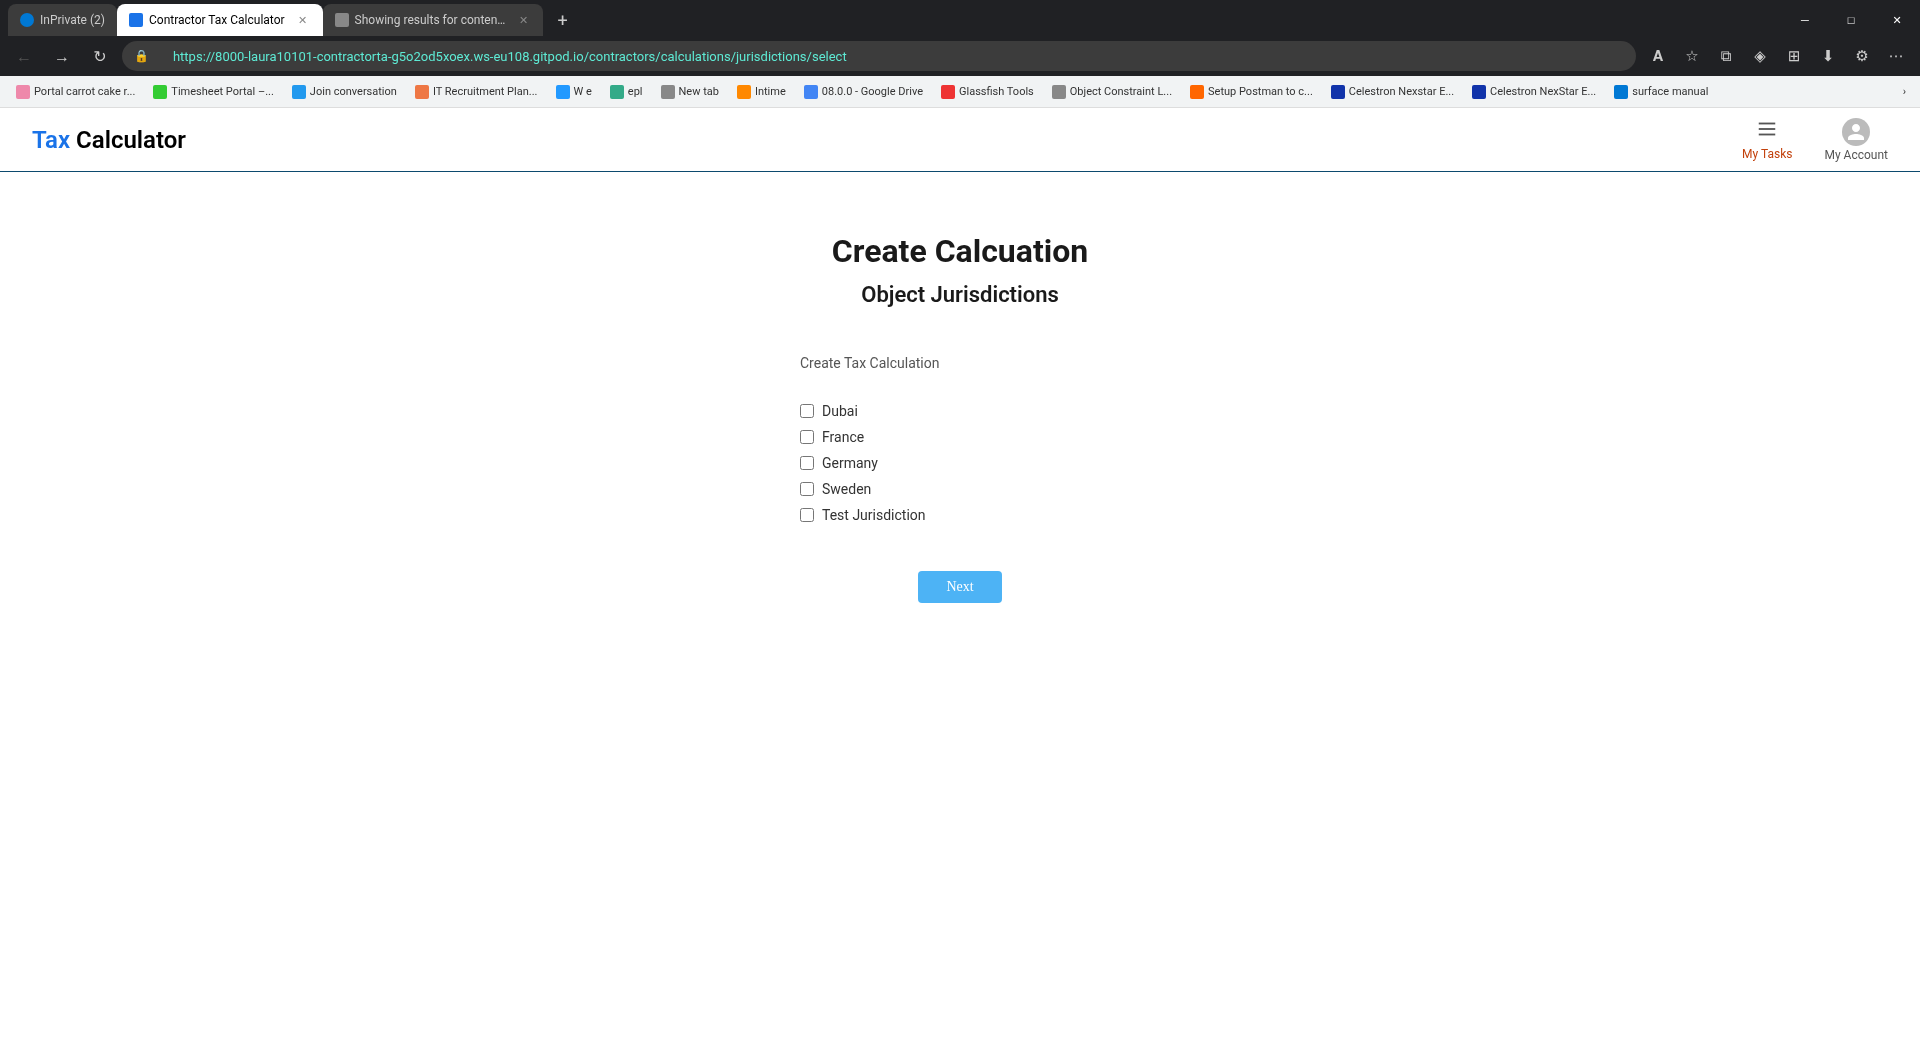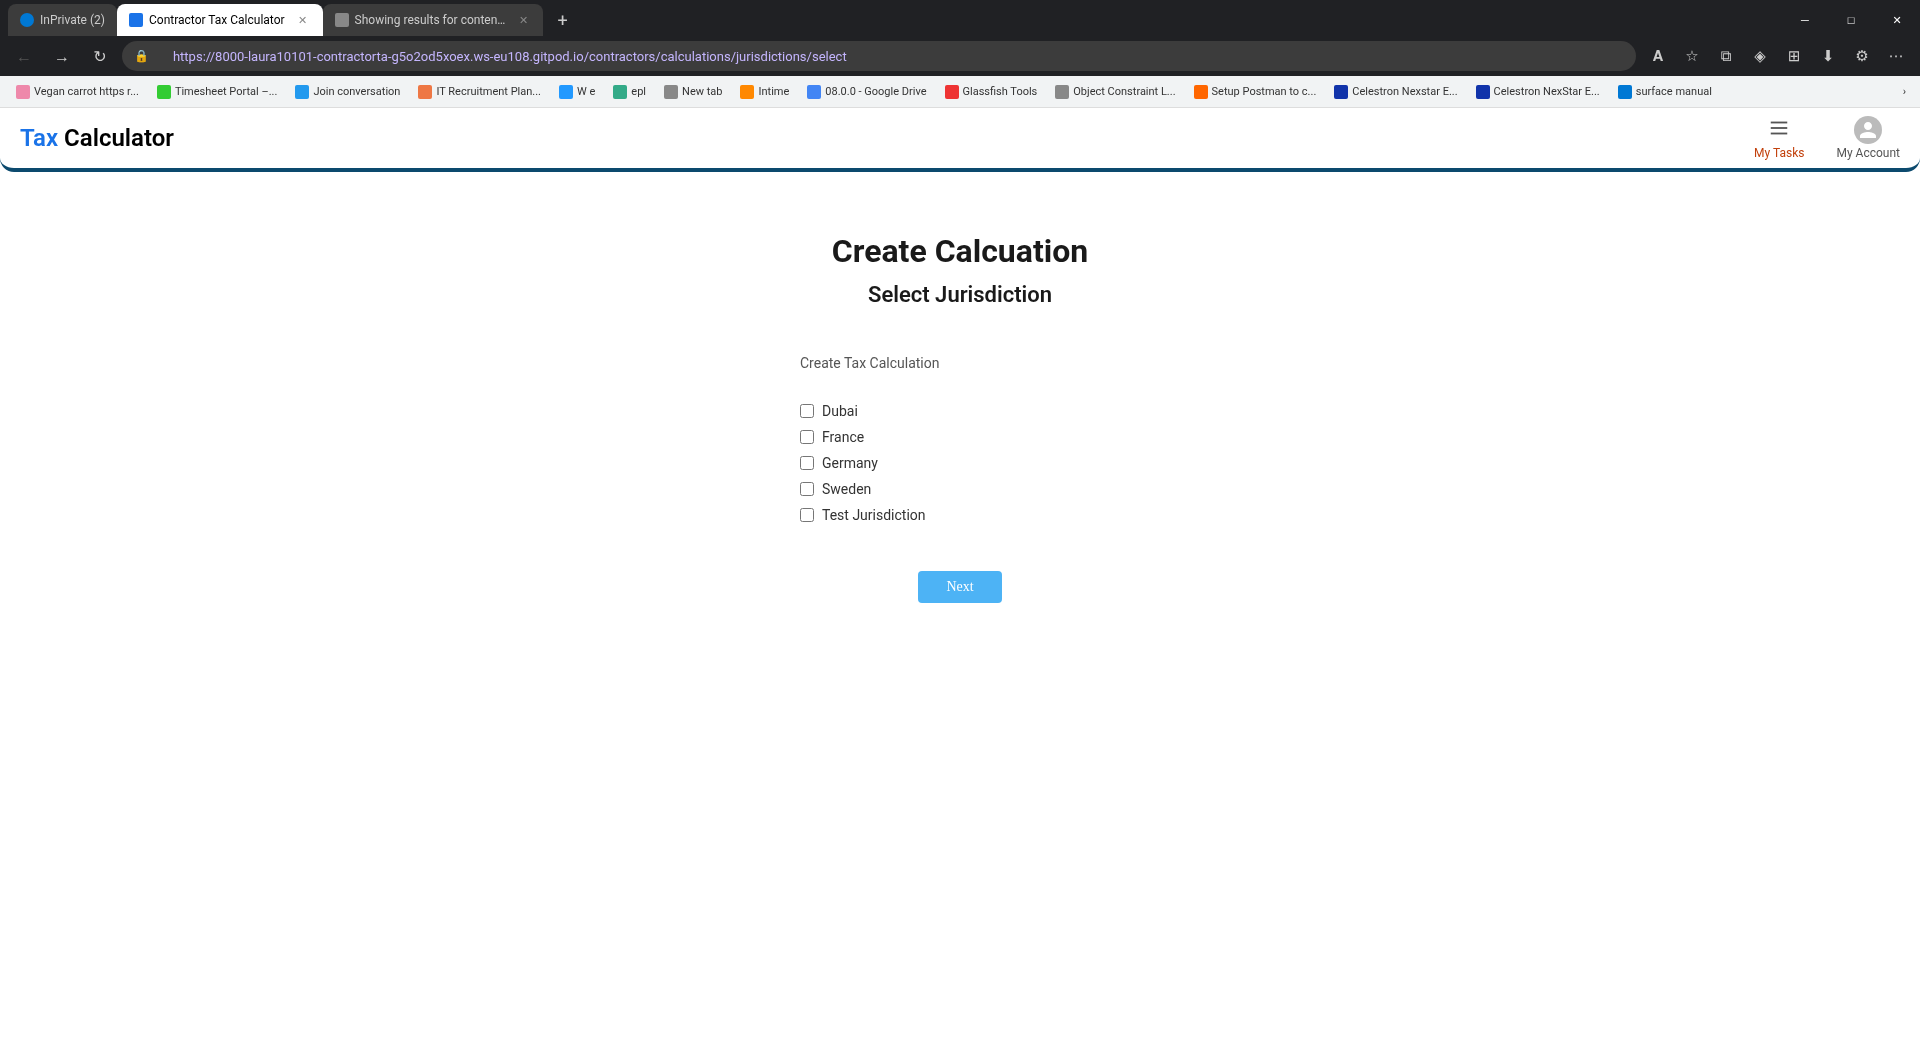--- a/index.html
+++ b/index.html
@@ -18,35 +18,35 @@
     .tab-label { font-size: 12px; white-space: nowrap; overflow: hidden; text-overflow: ellipsis; max-width: 160px; }
     .tab-close { width: 16px; height: 16px; border-radius: 50%; display: flex; align-items: center; justify-content: center; font-size: 11px; margin-left: 4px; cursor: pointer; color: #888; }
     .new-tab-btn { width: 32px; height: 32px; display: flex; align-items: center; justify-content: center; color: #ccc; font-size: 18px; cursor: pointer; border-radius: 50%; margin-left: 4px; }
 
     
     .address-bar-row { display: flex; align-items: center; height: 40px; background: #202124; padding: 0 8px; gap: 6px; }
     .nav-btn { width: 32px; height: 32px; display: flex; align-items: center; justify-content: center; color: #ccc; font-size: 16px; cursor: pointer; border-radius: 50%; }
     .nav-btn.disabled { color: #555; cursor: default; }
     .address-bar { flex: 1; height: 30px; background: #3c3c3c; border-radius: 15px; display: flex; align-items: center; padding: 0 12px; gap: 8px; }
     .address-bar .lock-icon { color: #9aa0a6; font-size: 12px; }
-    .address-bar .url-text { color: #c4b5fd; font-size: 13px; flex: 1; padding-left: 16px; }
+    .address-bar .url-text { color: #5eead4; font-size: 13px; flex: 1; padding-left: 16px; }
     .toolbar-icons { display: flex; align-items: center; gap: 2px; }
     .toolbar-icon-btn { width: 32px; height: 32px; display: flex; align-items: center; justify-content: center; color: #ccc; font-size: 15px; cursor: pointer; border-radius: 50%; }
 
     
     .bookmarks-bar { display: flex; align-items: center; height: 32px; background: #f1f3f4; padding: 0 8px; gap: 2px; overflow: hidden; border-bottom: 1px solid #ddd; }
     .bookmark-item { display: flex; align-items: center; gap: 4px; padding: 2px 8px; border-radius: 4px; font-size: 11px; color: #333; cursor: pointer; white-space: nowrap; }
     .bookmark-favicon { width: 14px; height: 14px; border-radius: 2px; flex-shrink: 0; }
     .bookmarks-more { font-size: 11px; color: #333; cursor: pointer; padding: 2px 6px; border-radius: 4px; margin-left: auto; }
 
     
     .app-container { width: 1920px; height: 908px; background: #fff; display: flex; flex-direction: column; overflow: hidden; }
 
     
-    .app-header { display: flex; align-items: center; justify-content: space-between; padding: 0 20px; height: 64px; border-bottom: 4px solid #0c4a6e; background: #fff; border-radius: 14px; }
+    .app-header { display: flex; align-items: center; justify-content: space-between; padding: 0 32px; height: 64px; border-bottom: 1px solid #0c4a6e; background: #fff; }
     .app-logo { font-size: 24px; font-weight: 600; color: #1a73e8; }
     .app-logo span { color: #000; }
     .header-right { display: flex; align-items: center; gap: 32px; }
     .my-tasks { display: flex; flex-direction: column; align-items: center; gap: 2px; cursor: pointer; color: #555; text-decoration: none; }
     .my-tasks-icon { font-size: 22px; color: #555; }
     .my-tasks-label { font-size: 12px; color: #c2410c; }
     .my-account { display: flex; flex-direction: column; align-items: center; gap: 2px; cursor: pointer; color: #555; }
     .my-account-icon { width: 28px; height: 28px; border-radius: 50%; background: #bbb; display: flex; align-items: center; justify-content: center; }
     .my-account-icon svg { width: 20px; height: 20px; fill: #fff; }
     .my-account-label { font-size: 12px; color: #555; }
@@ -113,21 +113,21 @@
       <div class="toolbar-icon-btn">⊞</div>
       <div class="toolbar-icon-btn">⬇</div>
       <div class="toolbar-icon-btn">⚙</div>
       <div class="toolbar-icon-btn">⋯</div>
     </div>
   </div>
 
   <div class="bookmarks-bar">
     <div class="bookmark-item">
       <div class="bookmark-favicon" style="background:#e8a;"></div>
-      <span>Vegan carrot https r...</span>
+      <span>Portal carrot cake r...</span>
     </div>
     <div class="bookmark-item">
       <div class="bookmark-favicon" style="background:#3c3;"></div>
       <span>Timesheet Portal –...</span>
     </div>
     <div class="bookmark-item">
       <div class="bookmark-favicon" style="background:#29e;"></div>
       <span>Join conversation</span>
     </div>
     <div class="bookmark-item">
@@ -206,21 +206,21 @@
             <path d="M12 12c2.7 0 4.8-2.1 4.8-4.8S14.7 2.4 12 2.4 7.2 4.5 7.2 7.2 9.3 12 12 12zm0 2.4c-3.2 0-9.6 1.6-9.6 4.8v2.4h19.2v-2.4c0-3.2-6.4-4.8-9.6-4.8z"></path>
           </svg>
         </div>
         <span class="my-account-label">My Account</span>
       </div>
     </div>
   </div>
 
   <div class="main-content">
     <h1 class="page-title">Create Calcuation</h1>
-    <h2 class="page-subtitle">Select Jurisdiction</h2>
+    <h2 class="page-subtitle">Object Jurisdictions</h2>
 
     <div class="form-section">
       <div class="form-breadcrumb">Create Tax Calculation</div>
 
       <div class="checkbox-list">
         <label class="checkbox-item">
           <input type="checkbox" style="">
           <span>Dubai</span>
         </label>
         <label class="checkbox-item">

